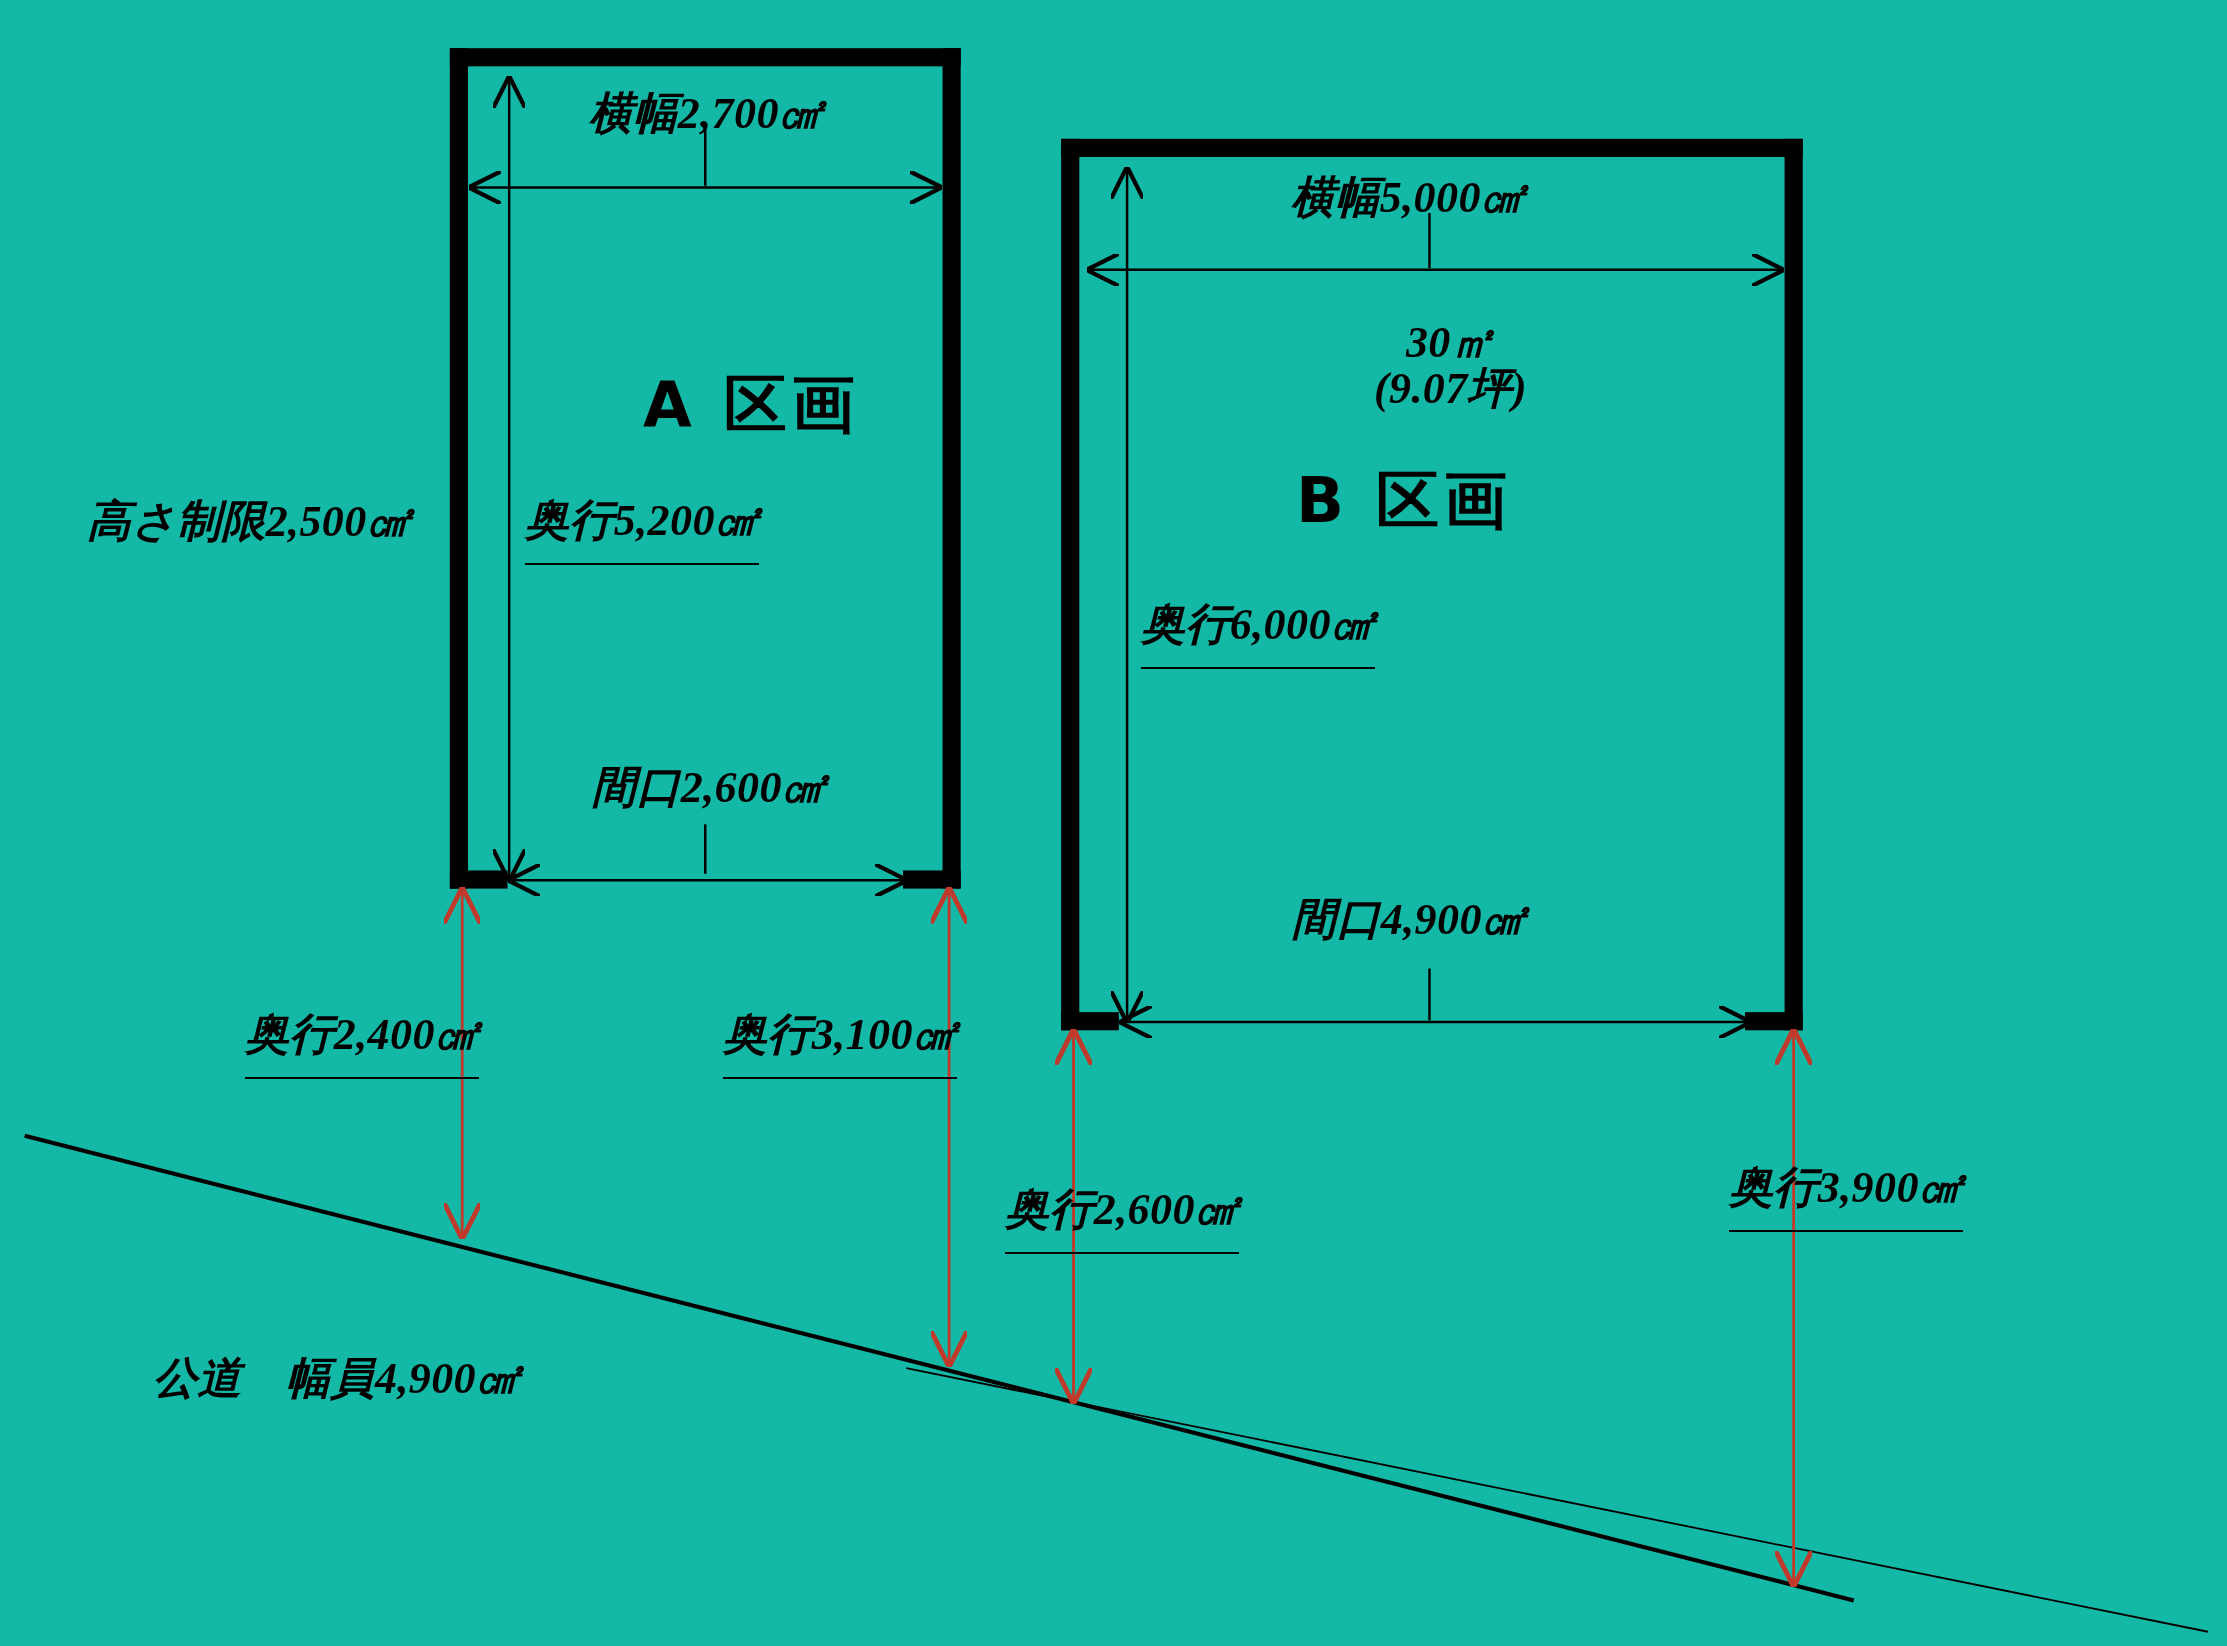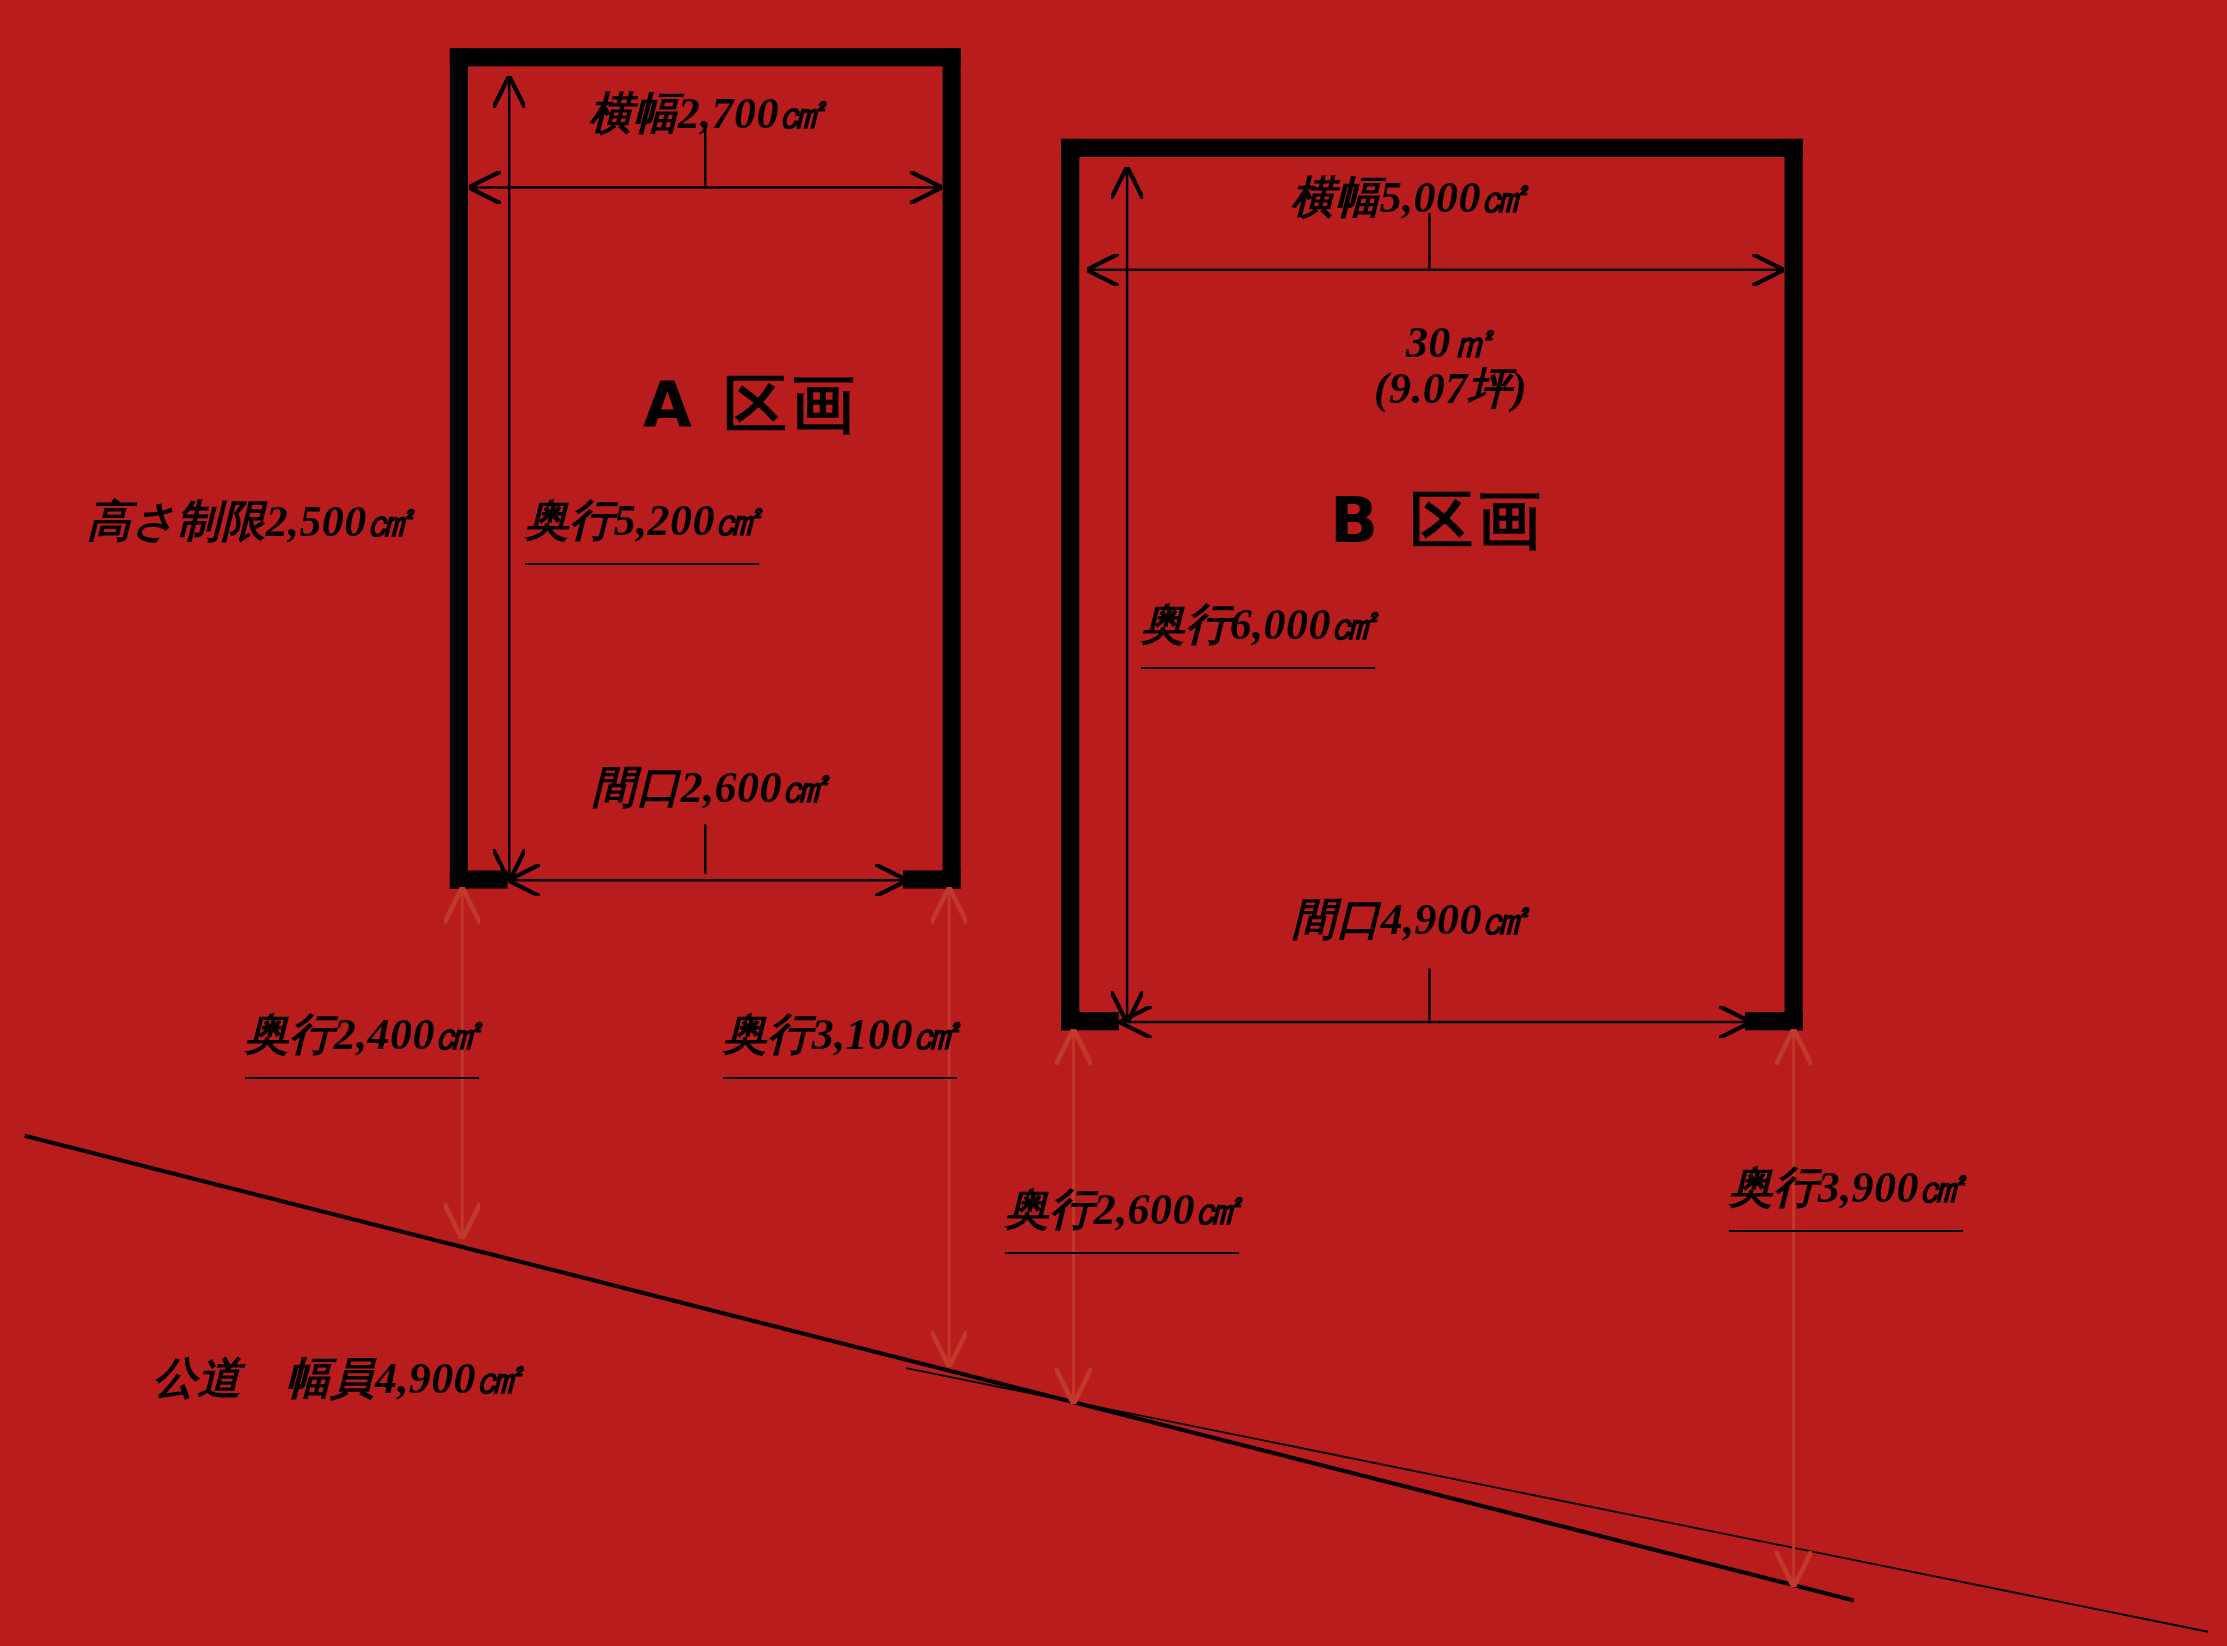--- a/index.html
+++ b/index.html
@@ -8,21 +8,21 @@
     padding: 0;
     background: #ffffff;
   }
   body {
     font-family: "Liberation Serif", "DejaVu Serif", serif;
   }
   #canvas {
     position: relative;
     width: 2227px;
     height: 1647px;
-    background: #b91c1c;
+    background: #14b8a6;
     overflow: hidden;
   }
   #svg-layer {
     position: absolute;
     left: 0;
     top: 0;
     width: 2227px;
     height: 1647px;
   }
   .lbl {
@@ -130,21 +130,21 @@
 
   <div class="lbl sz-dim u" style="left:723px; top:1012px;">奥行3,100㎠</div>
 
   <div class="lbl sz-dim" style="left:1291px; top:175px;">横幅5,000㎠</div>
 
   <div class="lbl sz-area area-block" style="left:1335px; top:320px; width:231px;">
     <span class="l2">30㎡</span>
     <span class="l2">(9.07坪)</span>
   </div>
 
-  <div class="lbl sz-zone" style="left:1330px; top:468px;margin-top:20px;">B 区画</div>
+  <div class="lbl sz-zone" style="left:1296px; top:468px;">B 区画</div>
 
   <div class="lbl sz-dim u" style="left:1141px; top:602px;">奥行6,000㎠</div>
 
   <div class="lbl sz-dim" style="left:1292px; top:897px;">間口4,900㎠</div>
 
 
   <div class="lbl sz-dim u" style="left:1005px; top:1165px;margin-top:22px;">奥行2,600㎠</div>
 
   <div class="lbl sz-dim u" style="left:1729px; top:1165px;">奥行3,900㎠</div>
 

